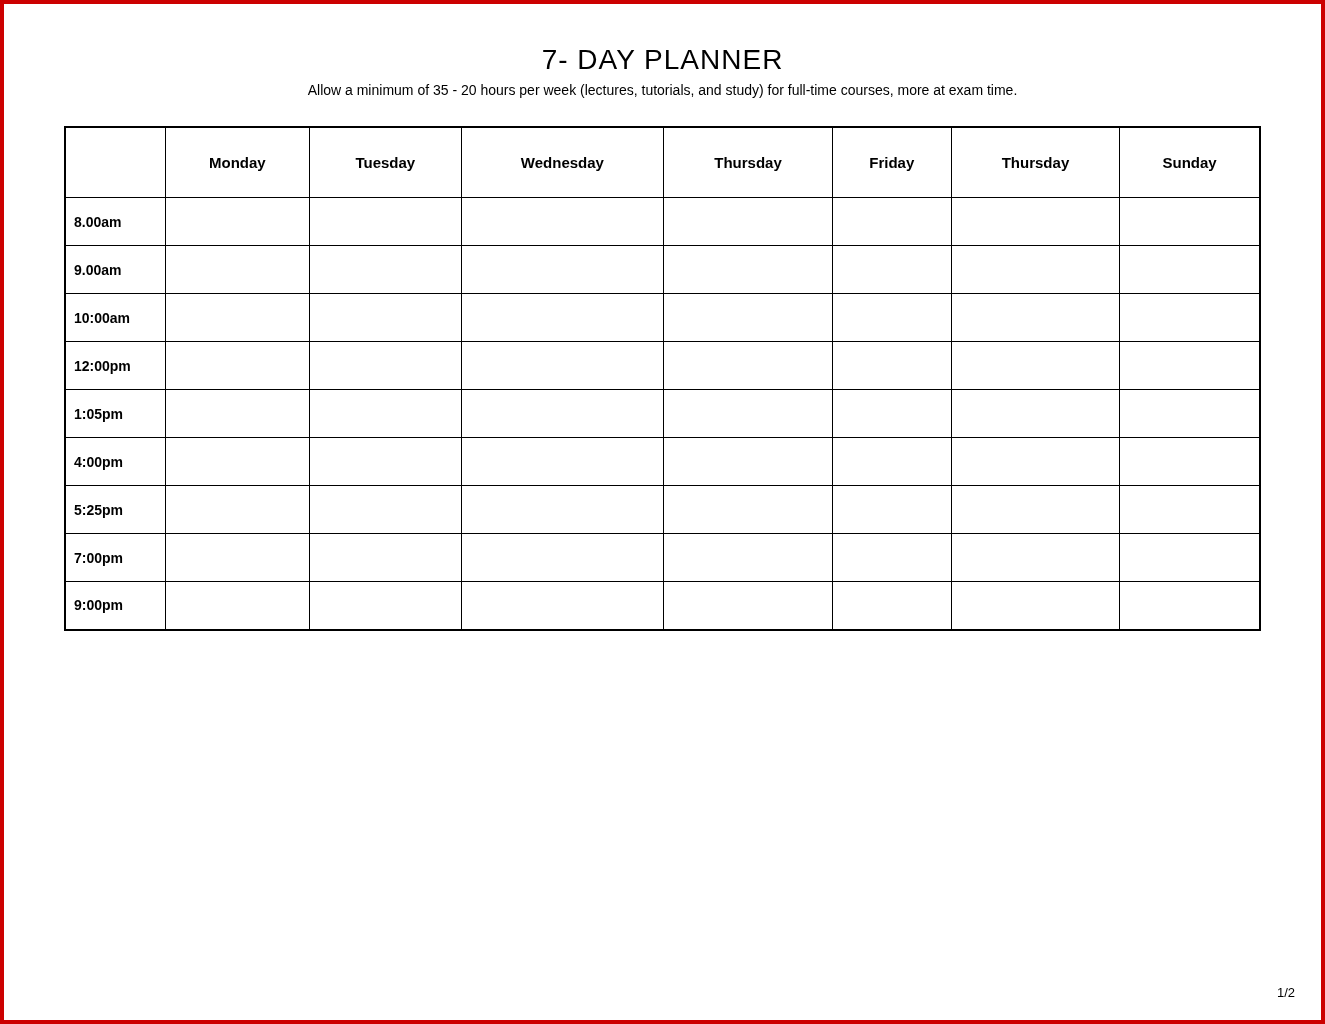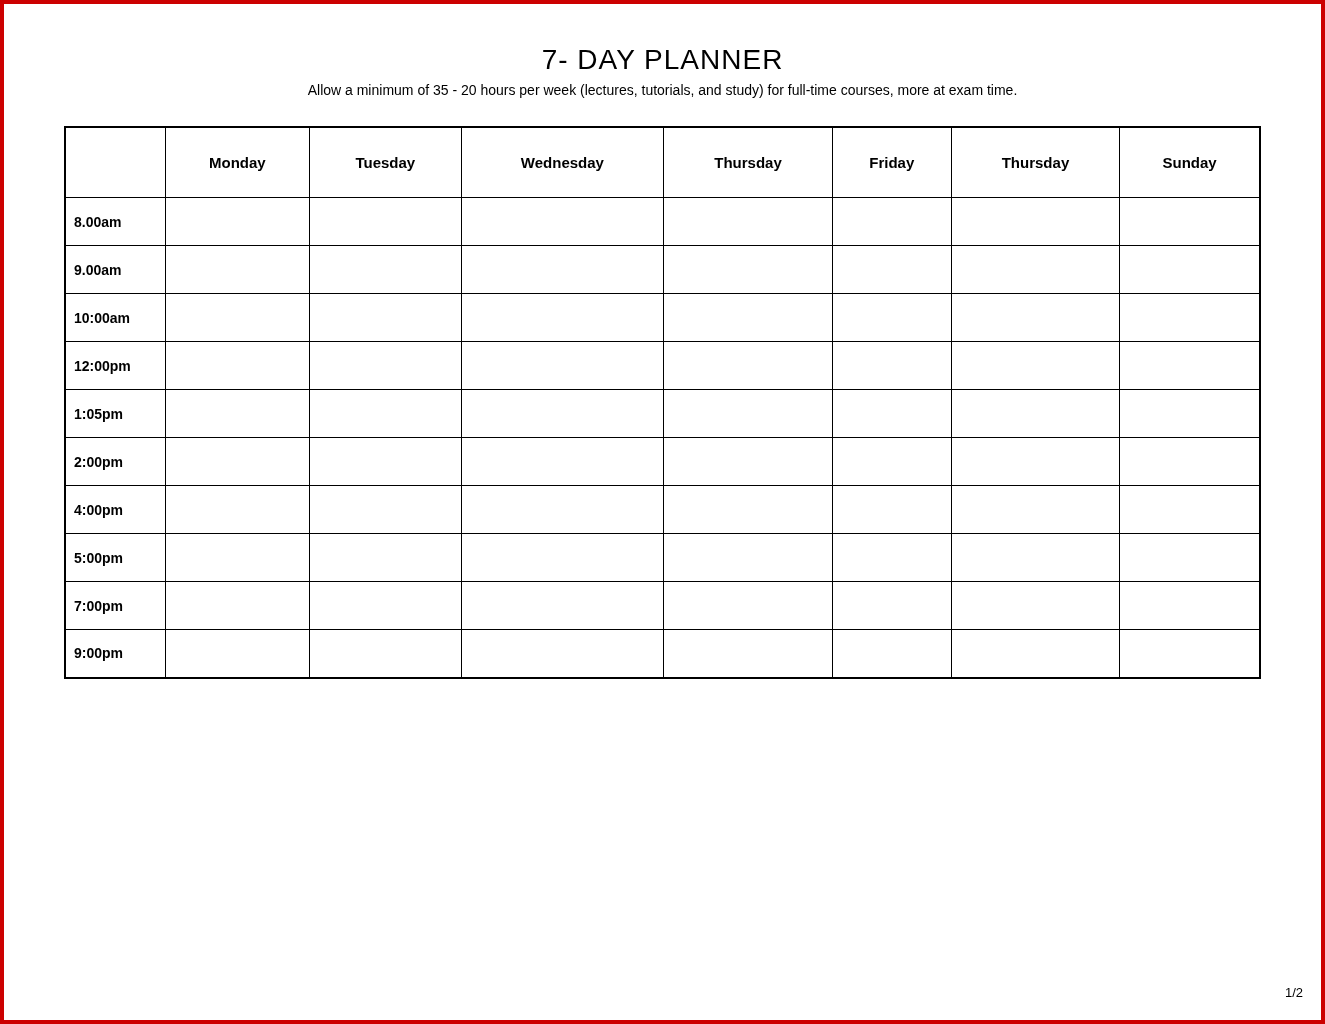--- a/index.html
+++ b/index.html
@@ -70,21 +70,21 @@
       width: 100px;
     }
 
     .day-col {
       width: calc((100% - 100px) / 7);
     }
 
     .page-number {
       position: absolute;
       bottom: 20px;
-      right: 18px;
+      right: 26px;
       font-size: 13px;
       color: #000;
     }
   </style>
 </head>
 <body>
 
 <div class="page-content">
   <h1 class="title">7- DAY PLANNER</h1>
   <p class="subtitle">Allow a minimum of 35 - 20 hours per week (lectures, tutorials, and study) for full-time courses, more at exam time.</p>
@@ -147,41 +147,31 @@
           <td>1:05pm</td>
           <td></td>
           <td></td>
           <td></td>
           <td></td>
           <td></td>
           <td></td>
           <td></td>
         </tr>
         <tr>
-          <td>2:00pm</td>
-          <td></td>
-          <td></td>
-          <td></td>
-          <td></td>
-          <td></td>
-          <td></td>
-          <td></td>
-        </tr>
-        <tr>
           <td>4:00pm</td>
           <td></td>
           <td></td>
           <td></td>
           <td></td>
           <td></td>
           <td></td>
           <td></td>
         </tr>
         <tr>
-          <td>5:00pm</td>
+          <td>5:25pm</td>
           <td></td>
           <td></td>
           <td></td>
           <td></td>
           <td></td>
           <td></td>
           <td></td>
         </tr>
         <tr>
           <td>7:00pm</td>

